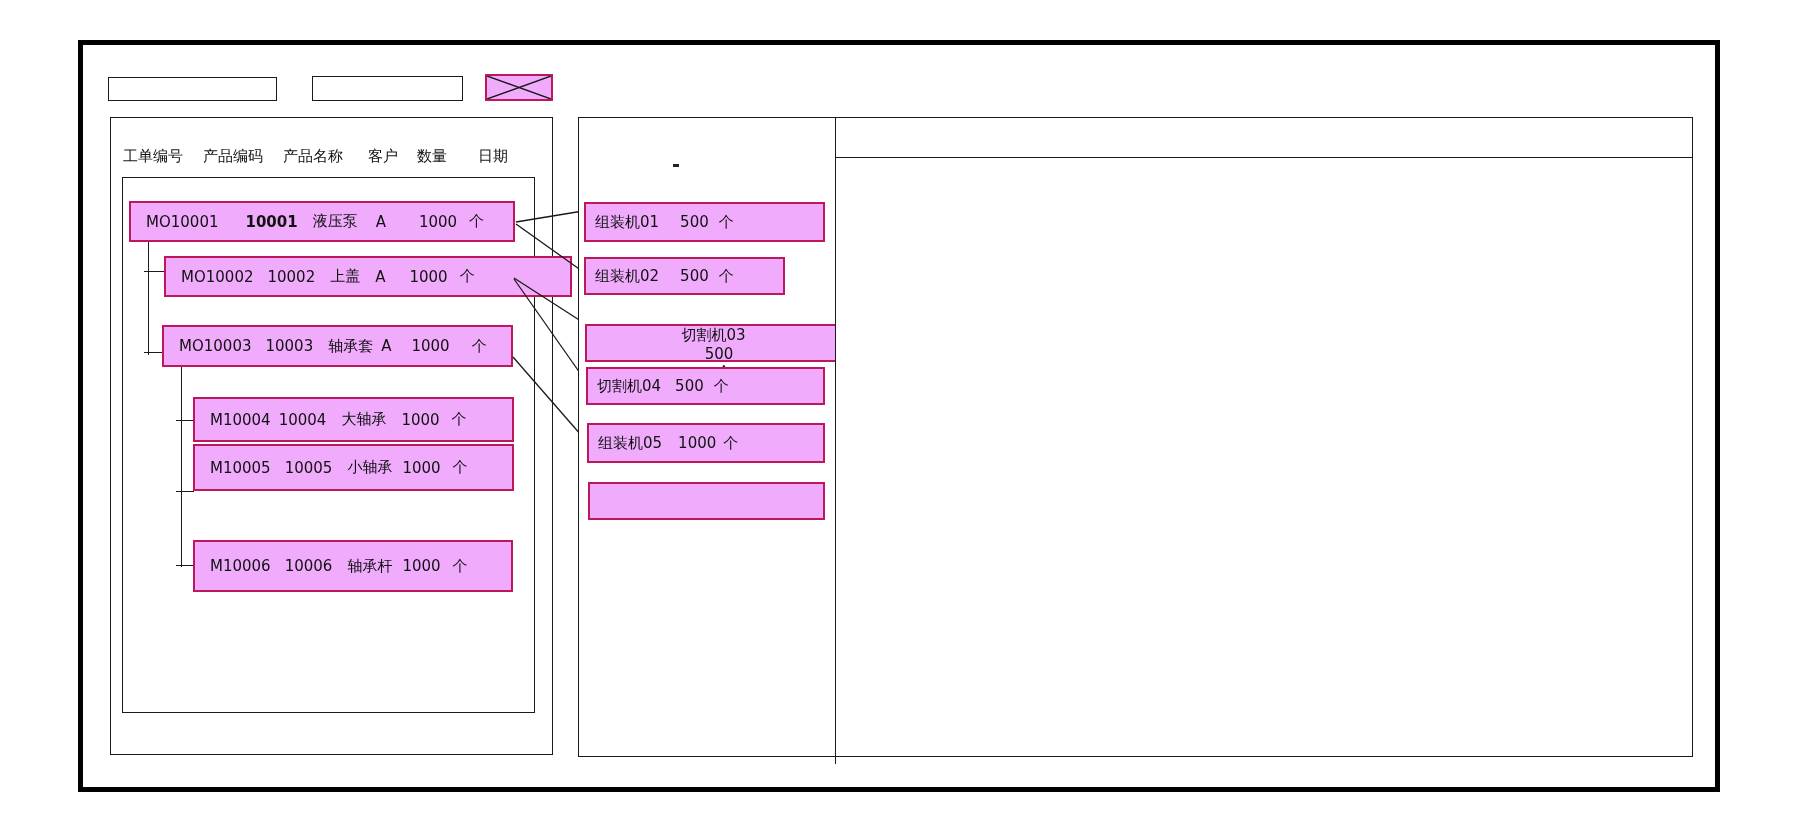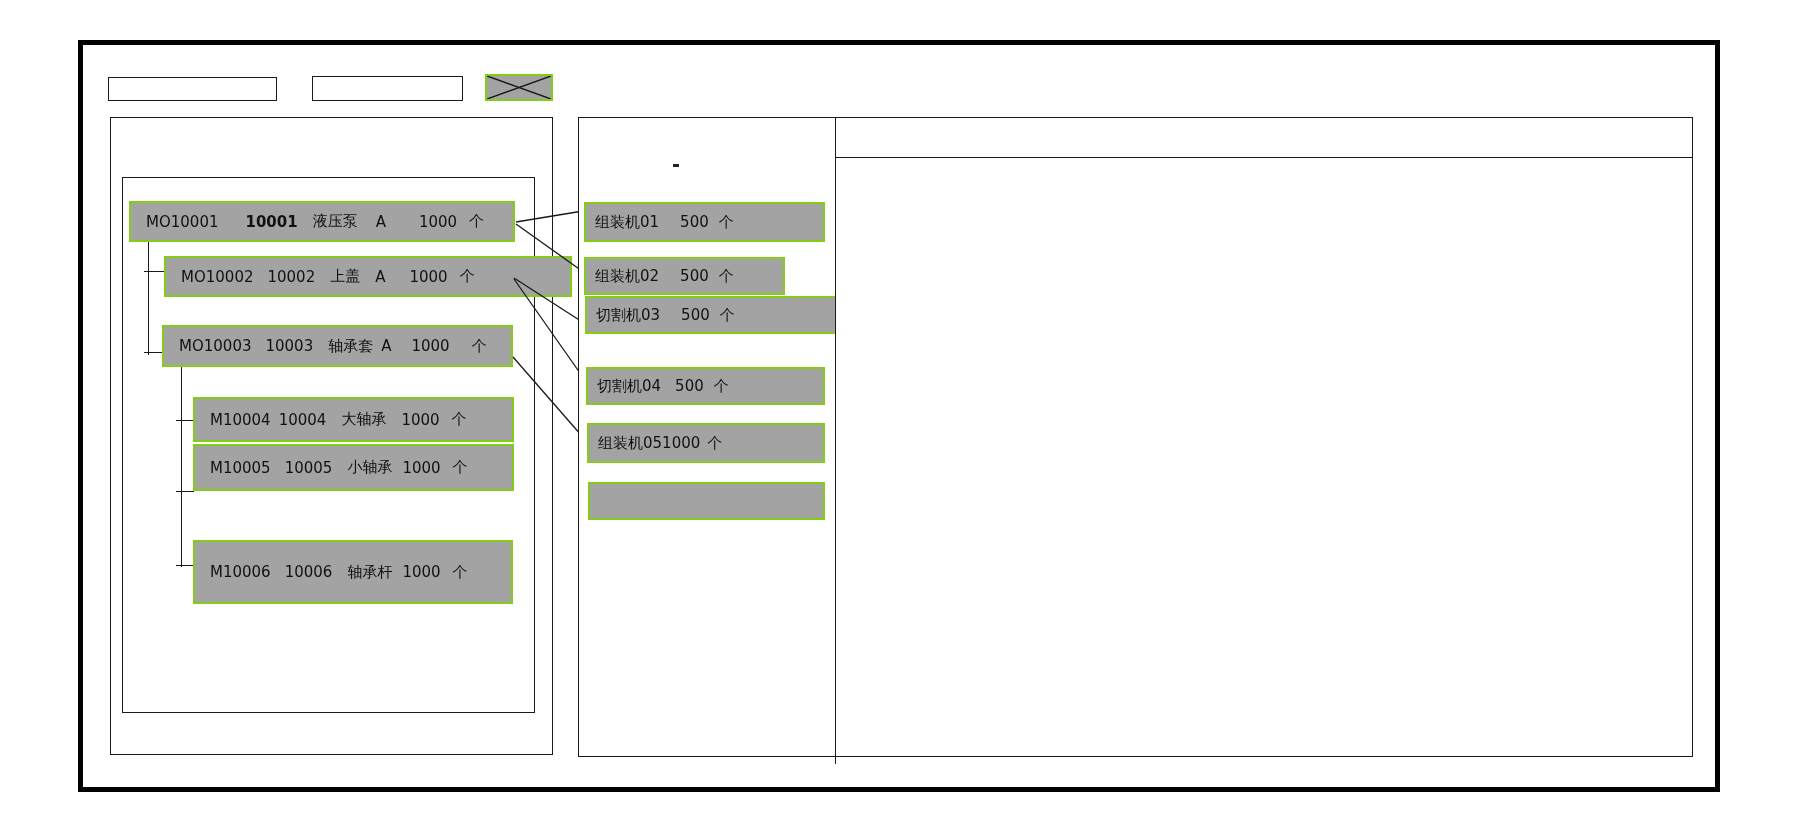--- a/index.html
+++ b/index.html
@@ -3,21 +3,21 @@
 <meta charset="utf-8">
 <style>
   html,body{margin:0;padding:0;background:#fff;}
   .stage{
     position:relative;width:1819px;height:833px;background:#ffffff;overflow:hidden;
     font-family:"DejaVu Sans","Liberation Sans",sans-serif;color:#111;
   }
   .abs{position:absolute;box-sizing:border-box;}
   .frame{border:5px solid #000;}
   .thin{border:1.4px solid #1a1a1a;background:#fff;}
-  .boxb{border:2px solid #84cc16;background:#a3a3a3;text-align:right;}
+  .boxb{border:2px solid #be185d;background:#f0abfc;text-align:right;}
   
   .tb-rect{left:108px;top:77px;width:169px;height:24px;}
   .tb-rect2{left:312px;top:76px;width:151px;height:25px;}
   .imgph{left:485px;top:74px;width:68px;height:27px;padding:0;}
   .imgph svg{display:block;width:100%;height:100%;}
   
   .left-panel{left:110px;top:117px;width:443px;height:638px;}
   .inner-container{left:122px;top:177px;width:413px;height:536px;}
   .mid-panel{left:578px;top:117px;width:258px;height:640px;}
   .right-panel{left:834.6px;top:117px;width:858px;height:640px;}
@@ -37,37 +37,37 @@
   .of1{margin-right:14px;} .of1w{margin-right:27px;}
   .of2{margin-right:15px;} .of2w{margin-right:15px;font-weight:bold;}
   .of3{margin-right:15px;} .of3w{margin-right:18px;}
   .of4{margin-right:24px;} .of4w{margin-right:33px;}
   .of5{margin-right:12px;}
   .mo1{left:129px;top:201px;width:386px;height:41px;}
   .mo2{left:164px;top:256px;width:408px;height:41px;}
   .mo3{left:162px;top:325px;width:351px;height:42px;}
   .mo4{left:193px;top:397px;width:321px;height:45px;}
   .mo5{left:193px;top:444px;width:321px;height:47px;}
-  .mo6{left:193px;top:540px;width:320px;height:64px;}
+  .mo6{left:193px;top:540px;width:320px;height:52px;}
   
   .tline{background:#1a1a1a;}
   .tv1{left:148px;top:242px;width:1.4px;height:113px;}
   .th1{left:144px;top:271px;width:21px;height:1.4px;}
   .th2{left:144px;top:352px;width:19px;height:1.4px;}
   .tv2{left:181px;top:367px;width:1.4px;height:200px;}
   .th3{left:176px;top:420px;width:18px;height:1.4px;}
   .th4{left:176px;top:491px;width:18px;height:1.4px;}
   .th5{left:176px;top:565px;width:18px;height:1.4px;}
   
   .wc{display:flex;align-items:center;padding-left:9px;font-size:15px;white-space:nowrap;}
   .wc span:empty{display:none;}
   .wf1{margin-right:21px;} .wf2{margin-right:10px;}
   .wc1{left:584px;top:202px;width:241px;height:40px;}
   .wc2{left:584px;top:257px;width:201px;height:38px;}
-  .wc3{left:585px;top:296px;width:269px;height:38px;}
+  .wc3{left:585px;top:324px;width:269px;height:38px;flex-direction:column;}
   .wc4{left:586px;top:367px;width:239px;height:38px;}
   .wc5{left:587px;top:423px;width:238px;height:40px;}
   .wc6{left:588px;top:482px;width:237px;height:38px;}
   
   .dashmark{left:673px;top:164px;width:6px;height:2.5px;background:#222;}
   .linksvg{left:0;top:0;width:1819px;height:833px;pointer-events:none;}
 </style>
 </head>
 <body>
 
@@ -78,20 +78,28 @@
   <div class="abs thin tb-rect"></div>
   <div class="abs thin tb-rect2"></div>
   <div class="abs boxb imgph">
     <svg viewBox="0 0 68 27" preserveAspectRatio="none">
       <line x1="0" y1="0" x2="68" y2="27" stroke="#161616" stroke-width="1.6"></line>
       <line x1="68" y1="0" x2="0" y2="27" stroke="#161616" stroke-width="1.6"></line>
     </svg>
   </div>
 
   <div class="abs thin left-panel"></div>
+  <div class="abs cols">
+    <span>工单编号</span>
+    <span>产品编码</span>
+    <span>产品名称</span>
+    <span>客户</span>
+    <span>数量</span>
+    <span>日期</span>
+  </div>
   <div class="abs thin inner-container"></div>
 
   <div class="abs tline tv1"></div>
   <div class="abs tline th1"></div>
   <div class="abs tline th2"></div>
   <div class="abs tline tv2"></div>
   <div class="abs tline th3"></div>
   <div class="abs tline th4"></div>
   <div class="abs tline th5"></div>
 
@@ -169,21 +177,21 @@
     <span class="wf1">切割机03</span>
     <span class="wf2">500</span>
     <span>个</span>
   </div>
   <div class="abs boxb wc wc4">
     <span class="wf1" style="margin-right:14px;">切割机04</span>
     <span class="wf2">500</span>
     <span>个</span>
   </div>
   <div class="abs boxb wc wc5">
-    <span class="wf1" style="margin-right:0;">组装机05</span>
+    <span class="wf1" style="margin-right:16px;">组装机05</span>
     <span class="wf2" style="margin-right:7px;">1000</span>
     <span>个</span>
   </div>
   <div class="abs boxb wc wc6">
     
     
     
   </div>
 
   <div class="abs thin right-panel"></div>

